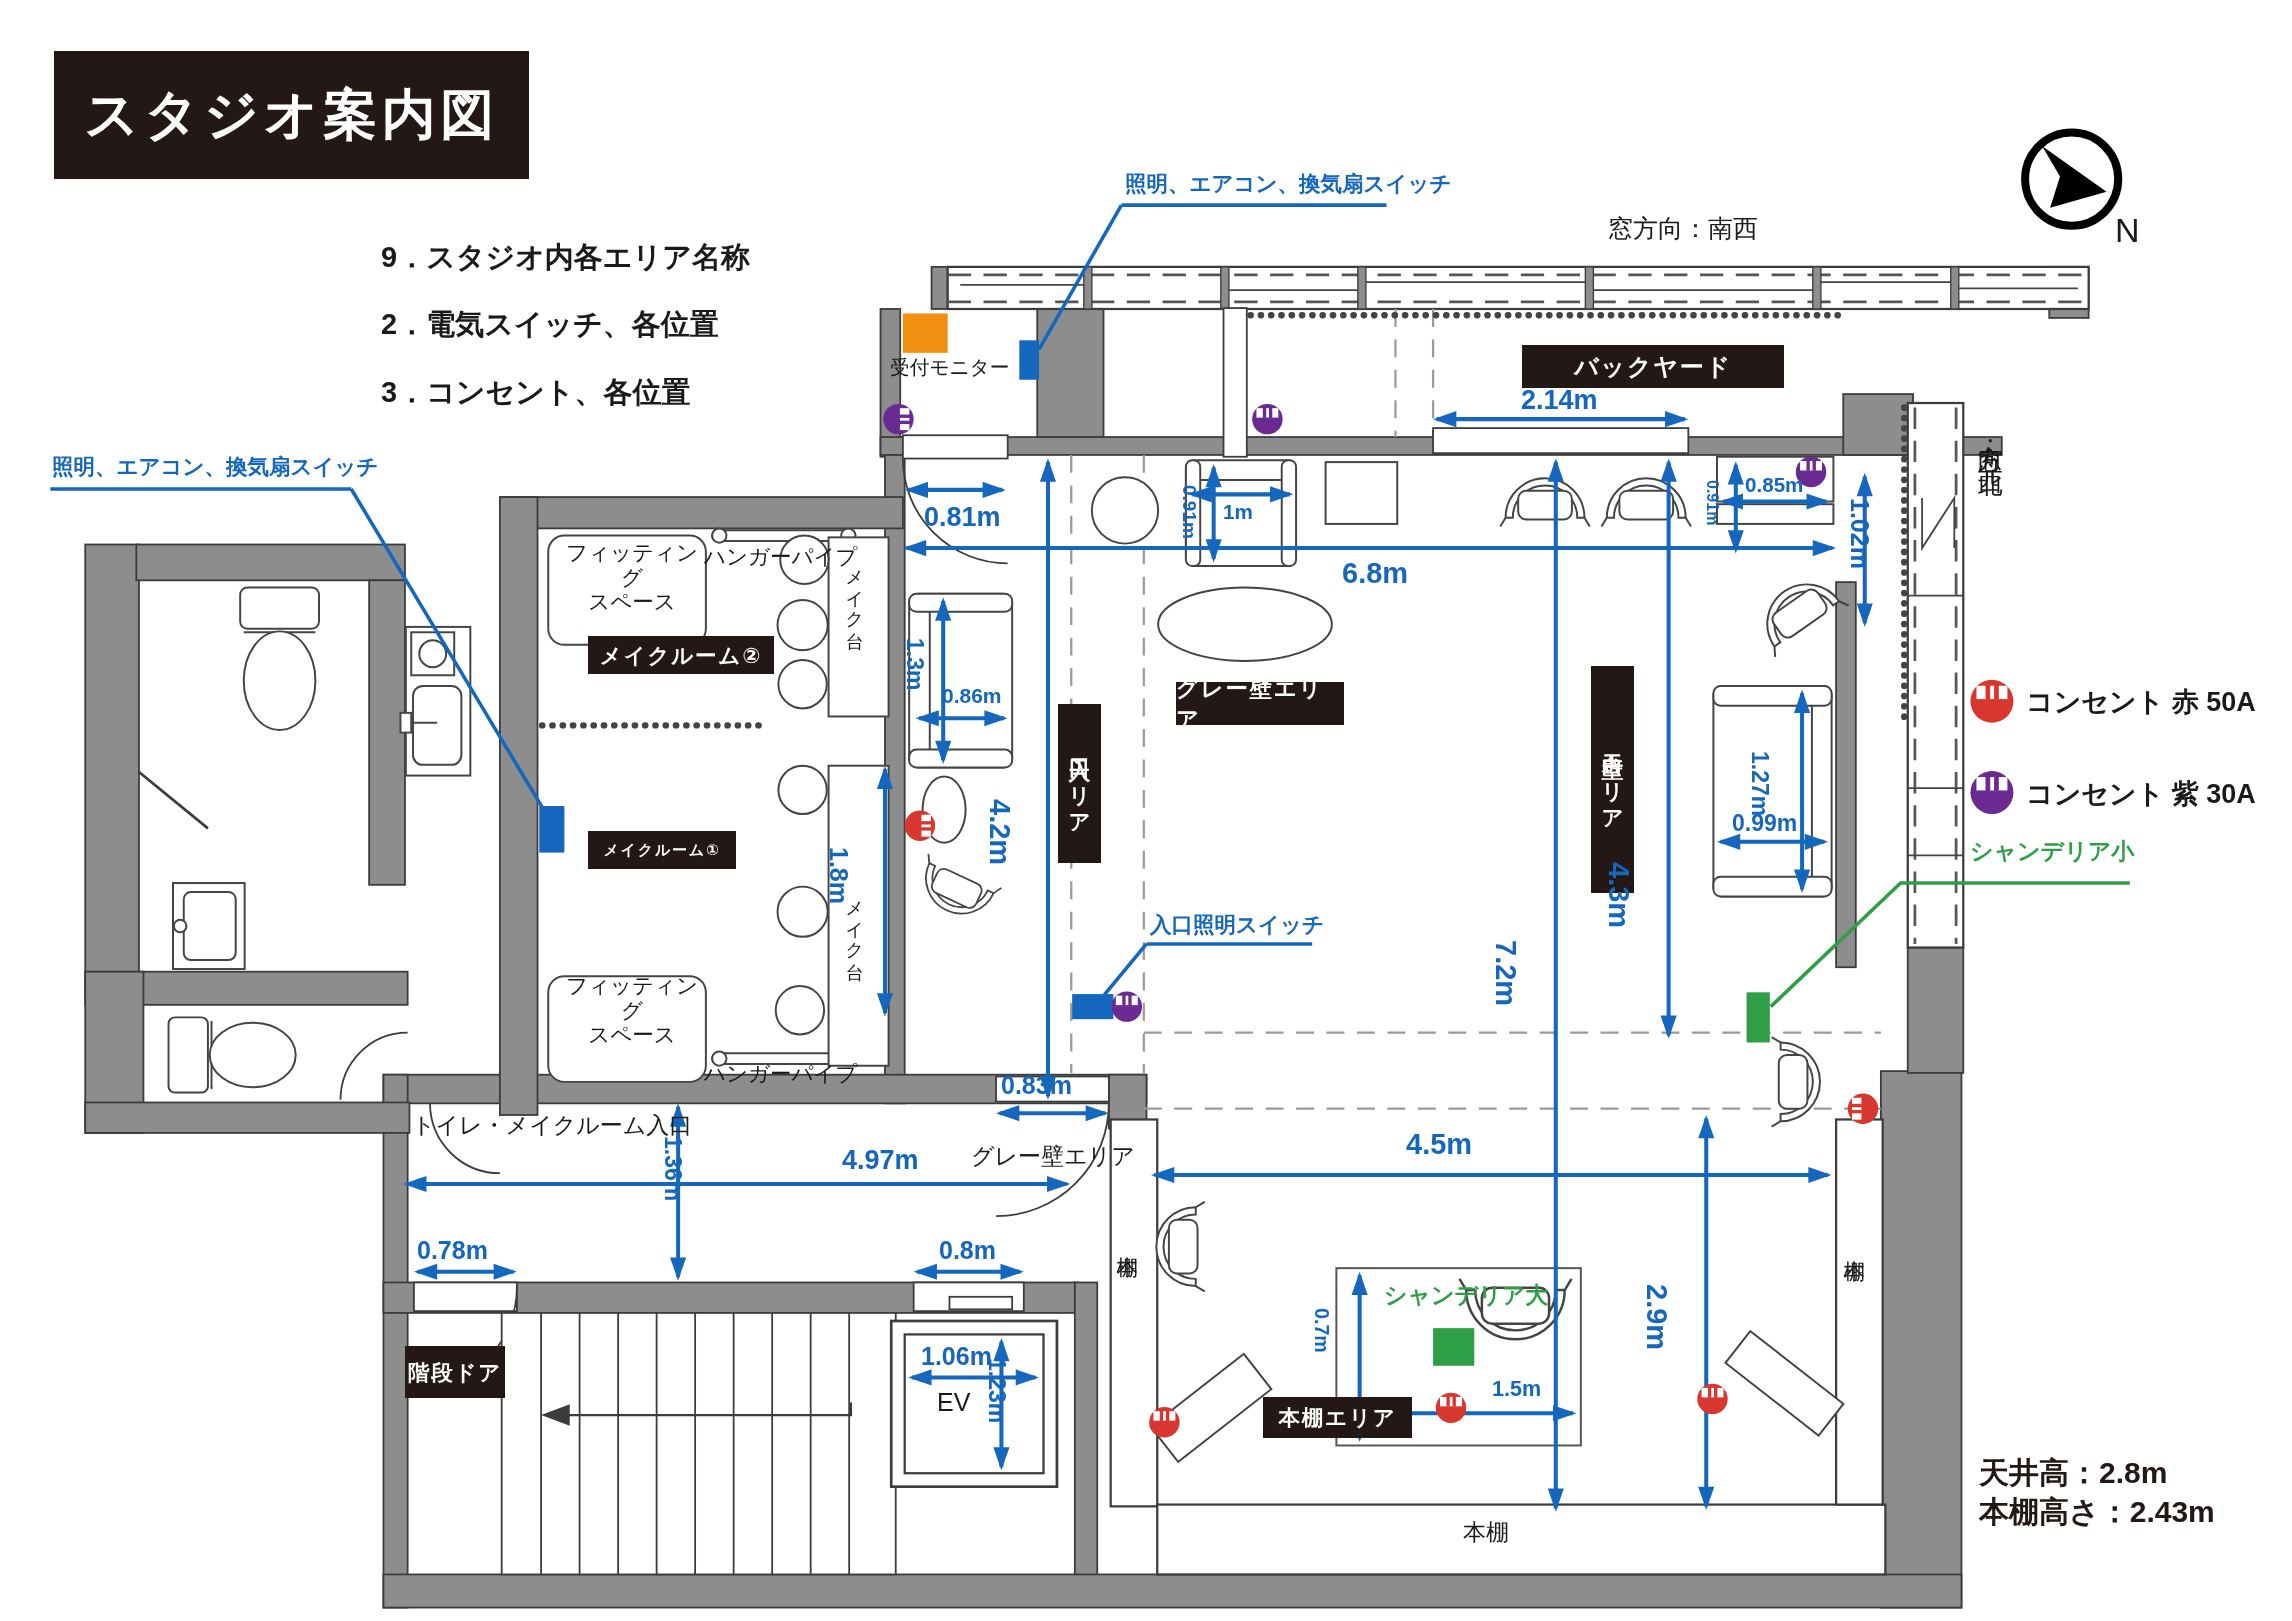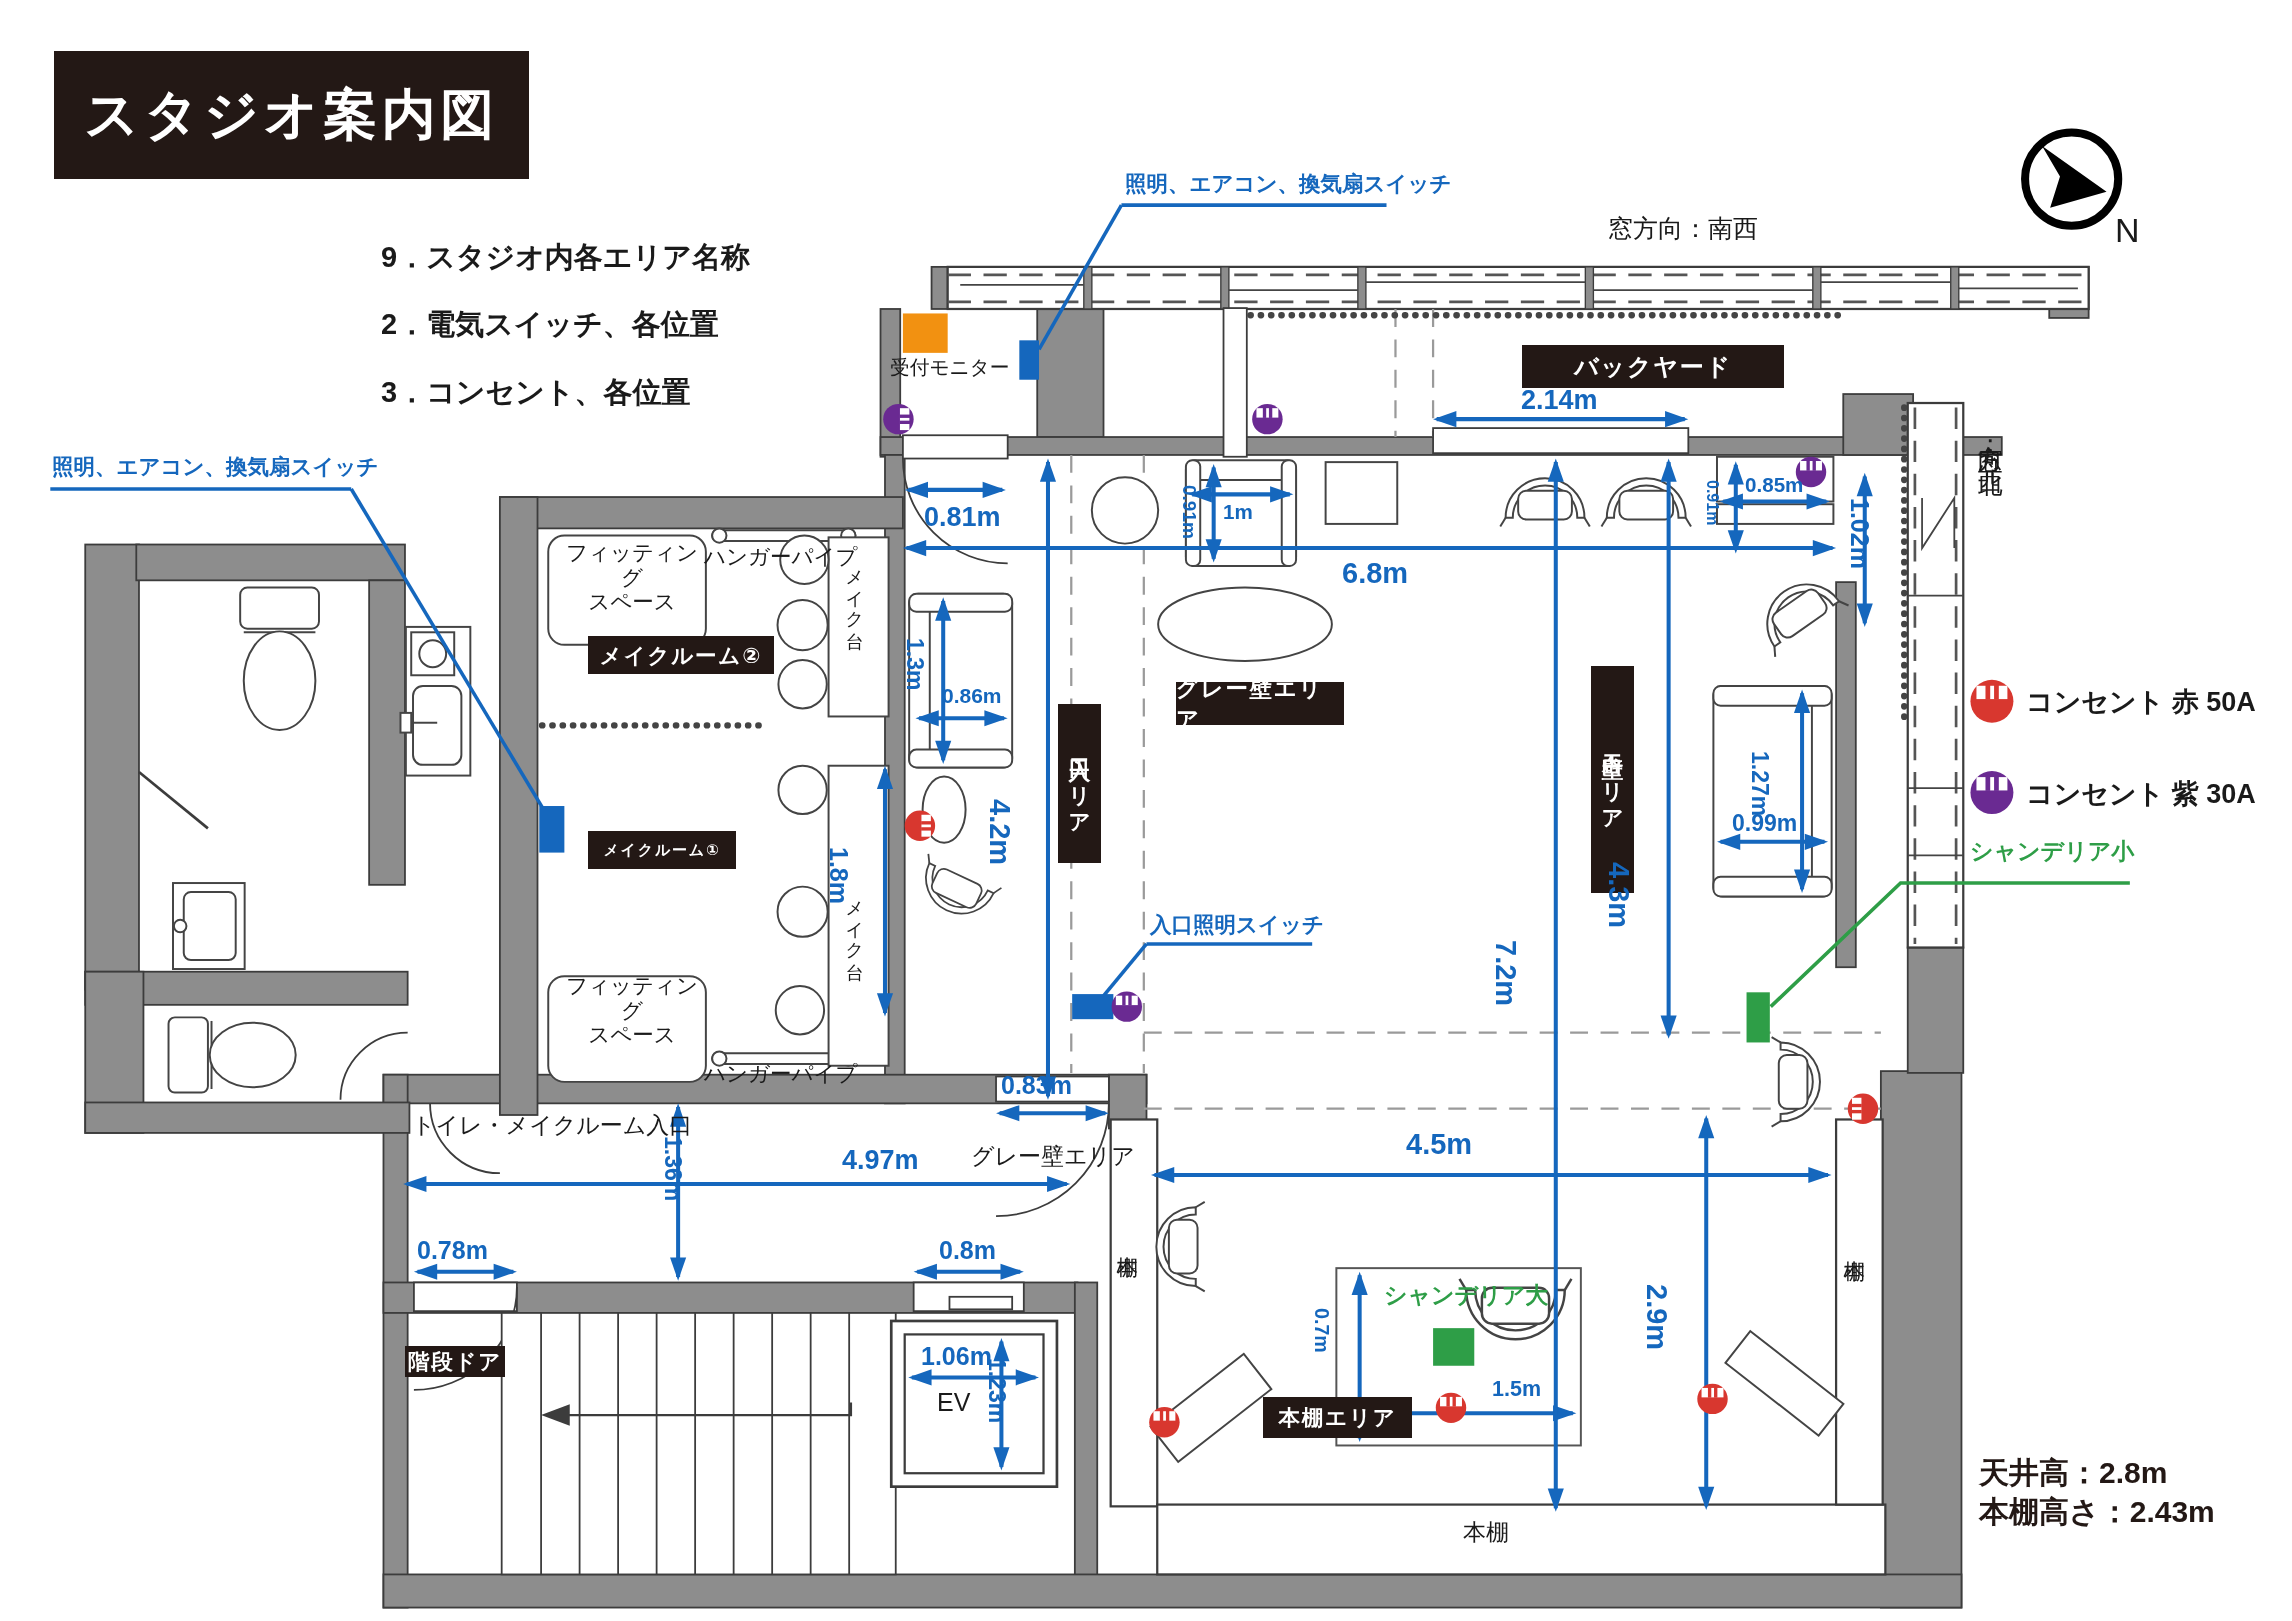--- a/index.html
+++ b/index.html
@@ -514,21 +514,21 @@
   <div class="note" style="top:305px">2．電気スイッチ、各位置</div>
   <div class="note" style="top:373px">3．コンセント、各位置</div>
   <div id="labels">
       <div class="abox" style="left: 1522px; top: 345px; width: 262px; height: 43px; font-size: 24px;">バックヤード</div>
       <div class="abox" style="left: 588px; top: 636px; width: 186px; height: 38px; font-size: 21.5px;">メイクルーム②</div>
       <div class="abox" style="left: 588px; top: 831px; width: 148px; height: 38px; font-size: 15px;">メイクルーム①</div>
       <div class="abox" style="left: 1176px; top: 682px; width: 168px; height: 43px; font-size: 22.4px;">グレー壁エリア</div>
       <div class="abox v" style="left: 1058px; top: 704px; width: 43px; height: 159px; font-size: 21.5px;">入口エリア</div>
       <div class="abox v" style="left: 1591px; top: 666px; width: 43px; height: 227px; font-size: 21.5px;">白壁エリア</div>
       <div class="abox" style="left: 1263px; top: 1397px; width: 149px; height: 41px; font-size: 21.5px;">本棚エリア</div>
-      <div class="abox" style="left: 405px; top: 1346px; width: 100px; height: 31px; font-size: 21.5px; text-align: center;">階段ドア</div>
+      <div class="abox" style="left: 405px; top: 1346px; width: 100px; height: 52px; font-size: 21.5px; text-align: center;">階段ドア</div>
       <div class="lbl" style="left: 890px; top: 356px; font-size: 19.7px;">受付モニター</div>
       <div class="lbl bold" style="left: 1608px; top: 214px; font-size: 25px;">窓方向：南西</div>
       <div class="lbl v bold" style="left: 1976px; top: 426px; font-size: 25px;">窓方向：北西</div>
       <div class="lbl" style="left: 557px; top: 541px; font-size: 21.5px; width: 150px; text-align: center;">フィッティング
 スペース</div>
       <div class="lbl" style="left: 557px; top: 974px; font-size: 21.5px; width: 150px; text-align: center;">フィッティング
 スペース</div>
       <div class="lbl" style="left: 704px; top: 545px; font-size: 21.5px;">ハンガーパイプ</div>
       <div class="lbl" style="left: 704px; top: 1062px; font-size: 21.5px;">ハンガーパイプ</div>
       <div class="lbl v" style="left: 844px; top: 557px; font-size: 18px;">メイク台</div>

